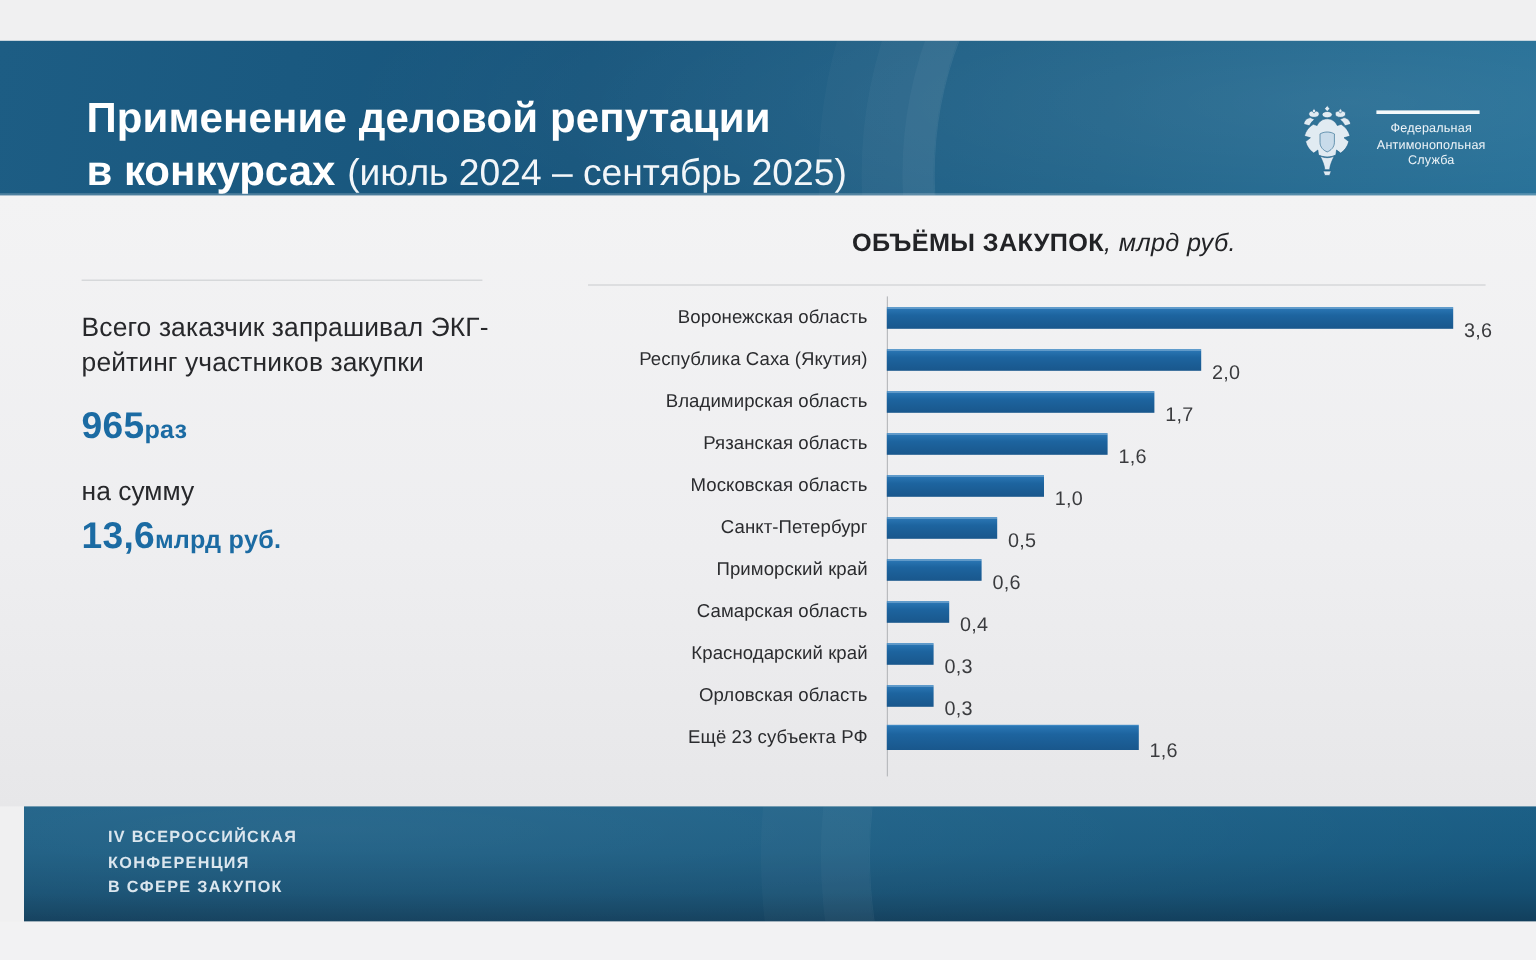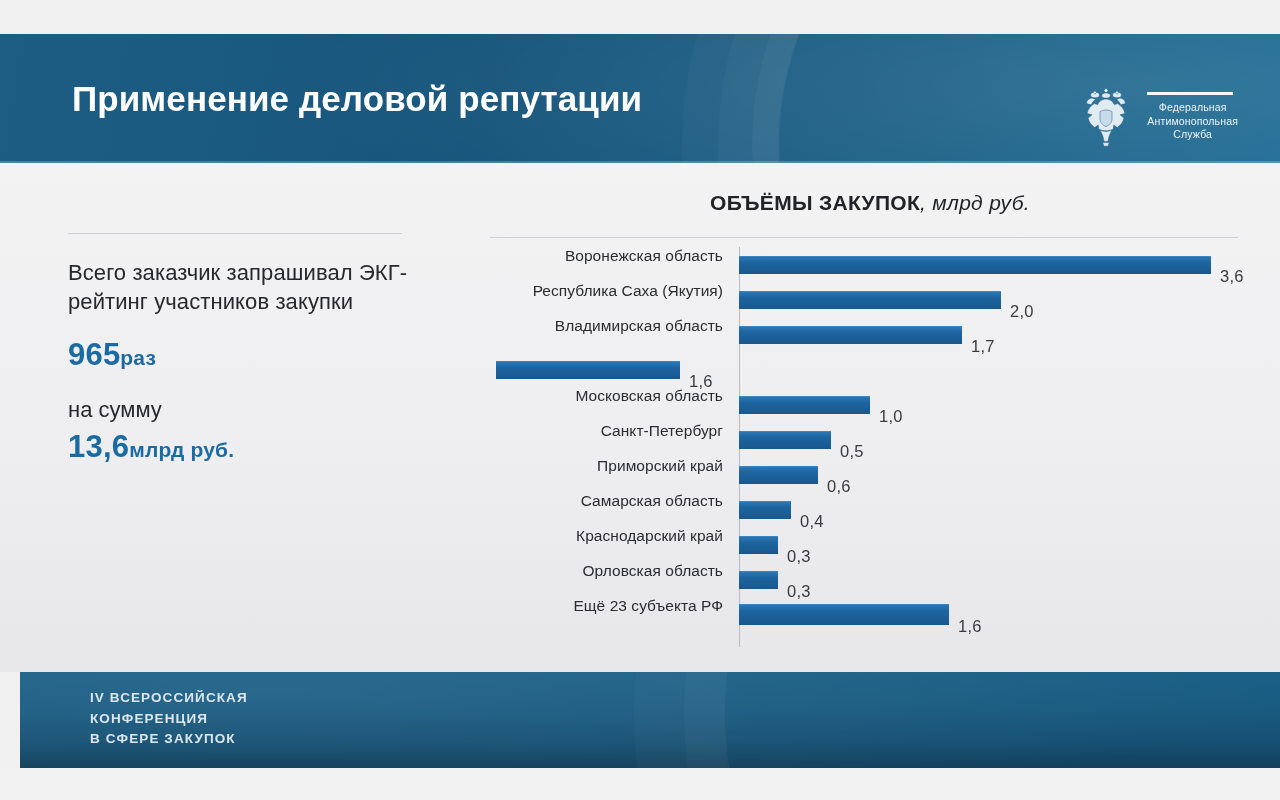--- a/index.html
+++ b/index.html
@@ -196,20 +196,21 @@
     left: 249px; top: 0;
     width: 1px; height: 400px;
     background: #b9bbbe;
   }
 
   .rows { position: absolute; left: 0; top: 0; width: 760px; }
   .row {
     position: relative;
     height: 35px;
     display: flex;
+    align-items: center;
   }
   .cat-label {
     width: 243px;
     text-align: right;
     padding-right: 10px;
     font-size: 15.5px;
     color: #2b2c2f;
     white-space: nowrap;
     letter-spacing: .05px;
   }
@@ -277,20 +278,24 @@
 
 <div id="slide">
 
   <div class="strip-top"></div>
 
   <div class="header-band">
     <div class="edge-hi"></div>
 
     <div class="title-wrap">
       <div class="title-line1">Применение деловой репутации</div>
+      <div class="title-line2">
+        <span>в конкурсах</span>
+        <span class="title-period">(июль 2024 – сентябрь 2025)</span>
+      </div>
     </div>
 
     <div class="logo">
       <svg class="logo-eagle" viewBox="0 0 56 66" aria-hidden="true">
         <g fill="#e9f0f6" stroke="#1a5d84" stroke-width="0.5">
 
           <path d="M28 4 l2.2 2.6 -2.2 2.4 -2.2-2.4z"></path>
           <ellipse cx="28" cy="11.5" rx="4.2" ry="2.6"></ellipse>
           <ellipse cx="17" cy="11" rx="4.4" ry="2.8"></ellipse>
           <ellipse cx="39" cy="11" rx="4.4" ry="2.8"></ellipse>
@@ -354,20 +359,21 @@
             </div>
           </div>
           <div class="row">
             <div class="cat-label">Владимирская область</div>
             <div class="bar-zone">
               <div class="bar" style="width: 223px;"></div>
               <div class="bar-value">1,7</div>
             </div>
           </div>
           <div class="row">
+            <div class="cat-label">Рязанская область</div>
             <div class="bar-zone">
               <div class="bar" style="width: 184px;"></div>
               <div class="bar-value">1,6</div>
             </div>
           </div>
           <div class="row">
             <div class="cat-label">Московская область</div>
             <div class="bar-zone">
               <div class="bar" style="width: 131px;"></div>
               <div class="bar-value">1,0</div>

